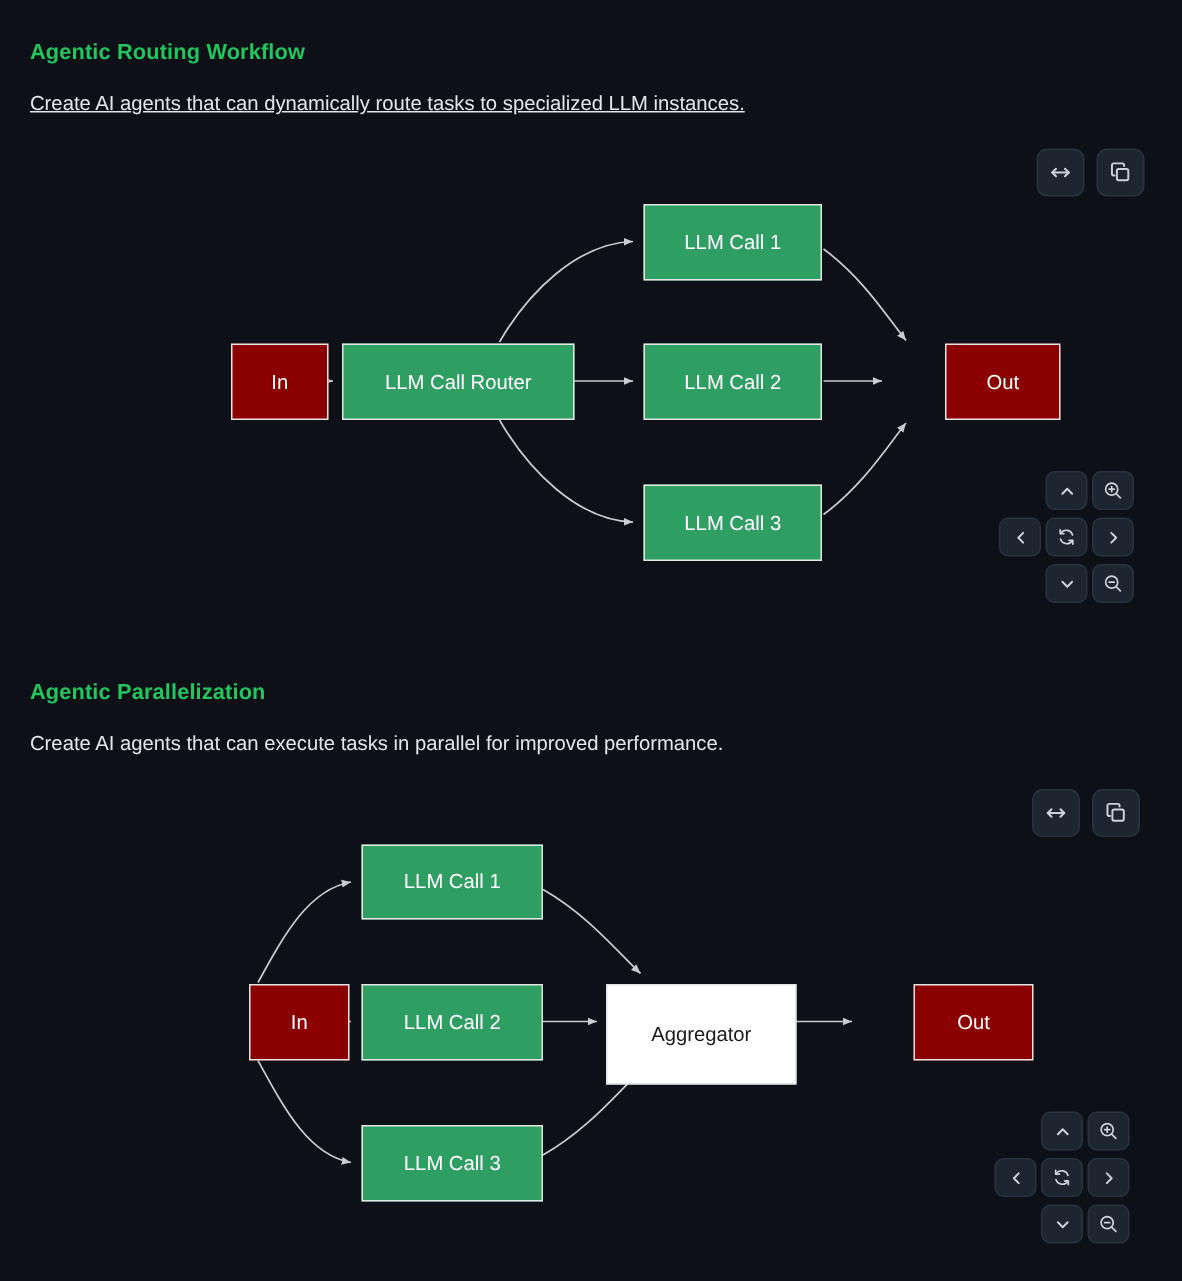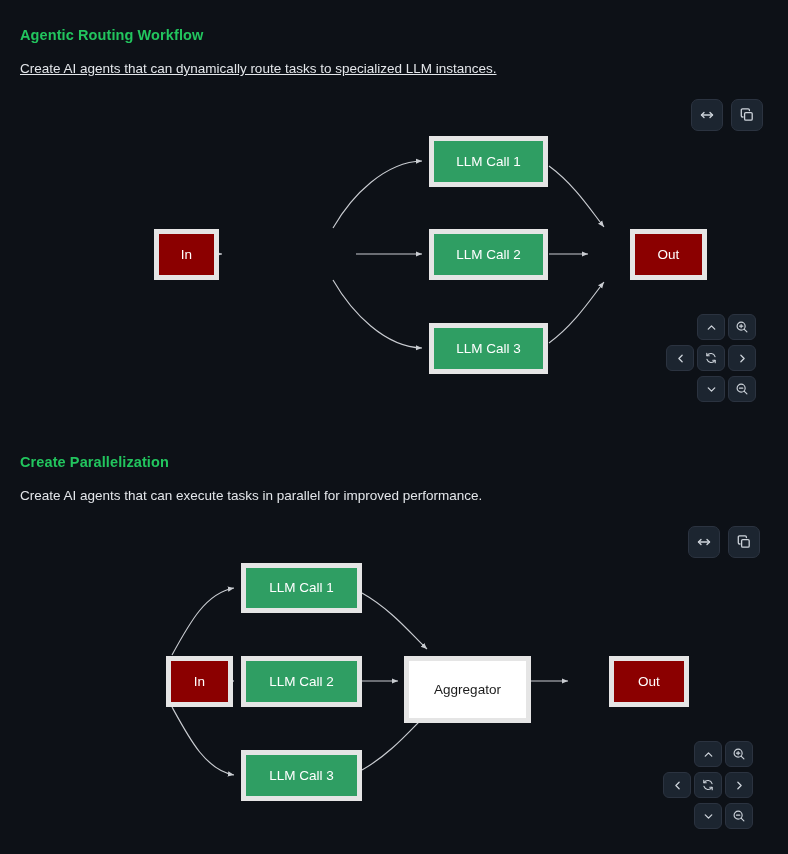--- a/index.html
+++ b/index.html
@@ -56,21 +56,21 @@
   }
   .nav-btn svg { display: block; }
 
   
   .canvas { position: absolute; }
   .canvas svg { position: absolute; left: 0; top: 0; overflow: visible; }
 
   .node {
     position: absolute;
     display: flex; align-items: center; justify-content: center;
-    border: 5px solid #e5e5e5;
+    border: 1px solid #e5e5e5;
     font-size: 13.5px;
     text-align: center;
     line-height: 1;
     cursor: pointer;
   }
   .node.io   { background: #8b0000; color: #ffffff; margin-left: 36px; }
   .node.llm  { background: #2f9e63; color: #ffffff; }
   .node.agg  { background: #ffffff; color: #1b1b1b; }
 </style>
 </head>
@@ -118,20 +118,23 @@
           <path d="M333 280 C352 313 385 347 422 348"></path>
           <path d="M549 166 C575 185 592 212 604 227"></path>
           <path d="M549 254 H588"></path>
           <path d="M549 343 C575 324 592 297 604 282"></path>
         </g>
       </svg>
 
       <div class="node io" style="left:118px; top:229px; width:65px;  height:51px;">
         <span>In</span>
       </div>
+      <div class="node llm" style="left:228px; top:229px; width:155px; height:51px;">
+        <span>LLM Call Router</span>
+      </div>
       <div class="node llm" style="left:429px; top:136px; width:119px; height:51px;">
         <span>LLM Call 1</span>
       </div>
       <div class="node llm" style="left:429px; top:229px; width:119px; height:51px;">
         <span>LLM Call 2</span>
       </div>
       <div class="node llm" style="left:429px; top:323px; width:119px; height:51px;">
         <span>LLM Call 3</span>
       </div>
       <div class="node io" style="left:594px; top:229px; width:77px;  height:51px;">
@@ -194,21 +197,21 @@
               <path d="M10.4 10.4 13.6 13.6"></path>
                <path d="M5.1 7h3.8"></path>
             </svg>
         </span>
       </div>
     </div>
   </div>
 
   <div>
 
-    <div class="section-title" style="left:20px; top:454px;">Create Parallelization</div>
+    <div class="section-title" style="left:20px; top:454px;">Agentic Parallelization</div>
     <div class="section-desc" style="left:20px; top:488px;">Create AI agents that can execute tasks in parallel for improved performance.</div>
 
     <div class="toolbar" style="left:688px; top:526px;">
       <div class="tool-btn">
         <span>
           <svg width="16" height="16" viewBox="0 0 16 16" fill="none" stroke="#cdd3da" stroke-width="1.35" stroke-linecap="round" stroke-linejoin="round">
             <path d="M2.5 8h11"></path>
               <path d="M5 5.5 2.5 8 5 10.5"></path>
               <path d="M11 5.5 13.5 8 11 10.5"></path>
           </svg>

